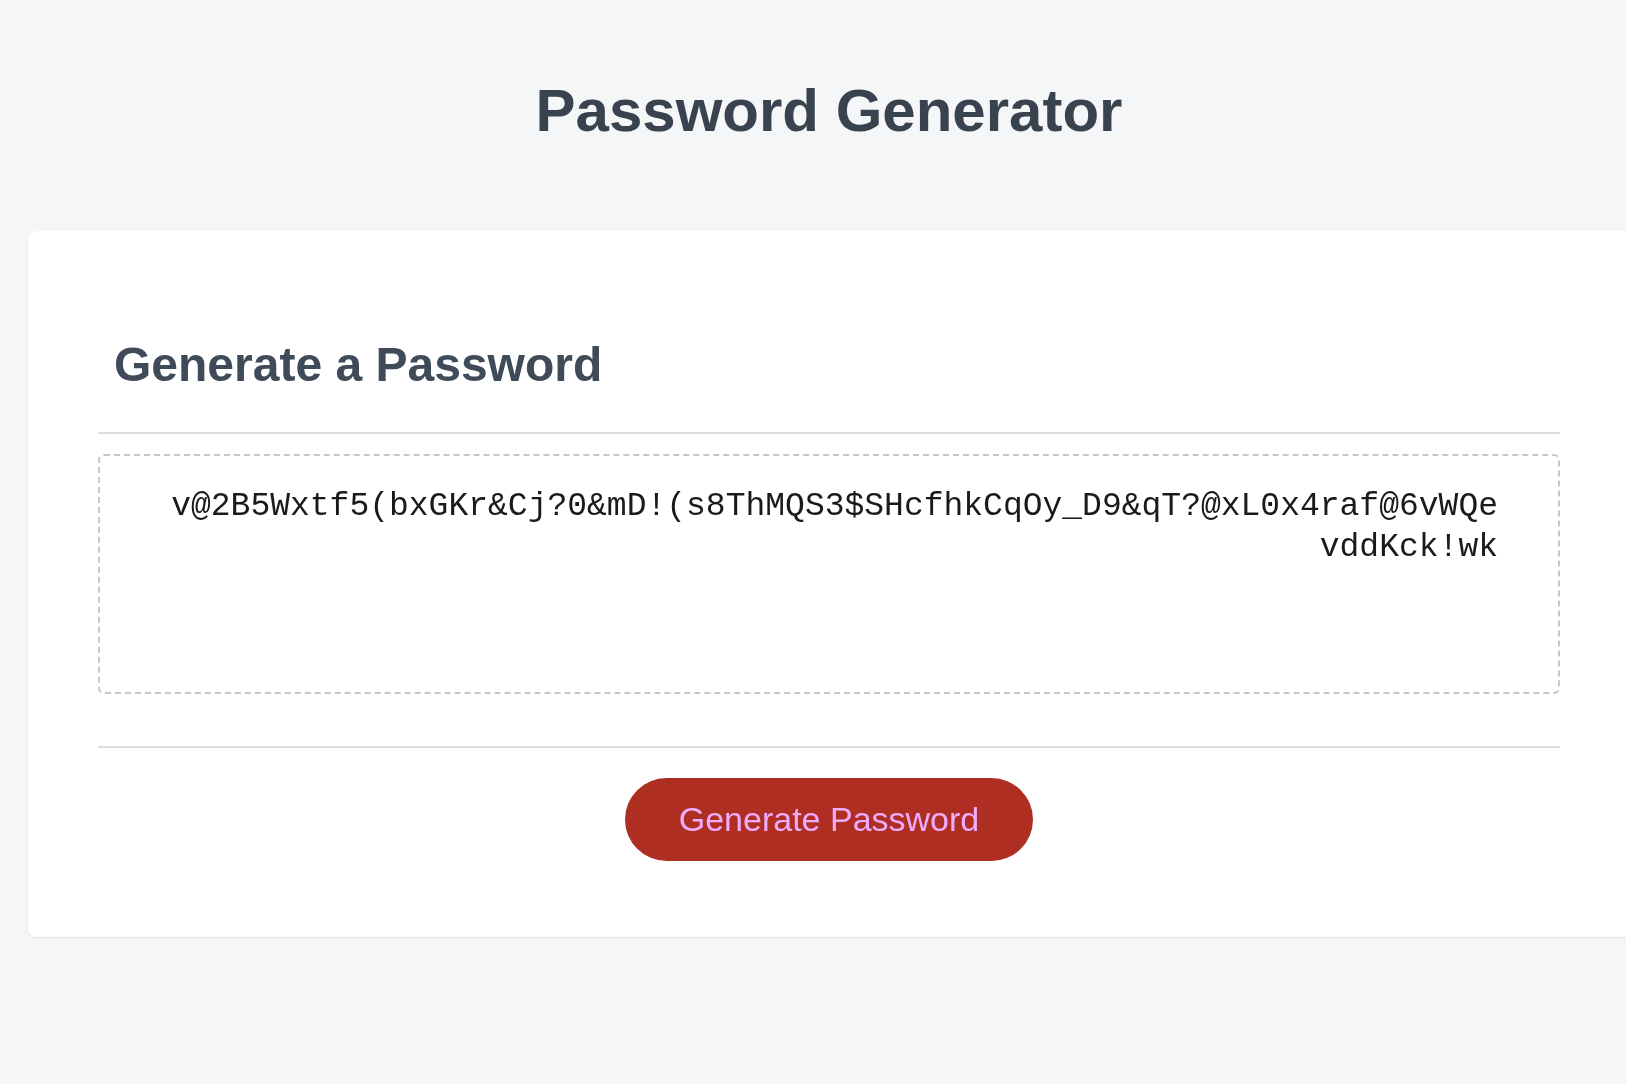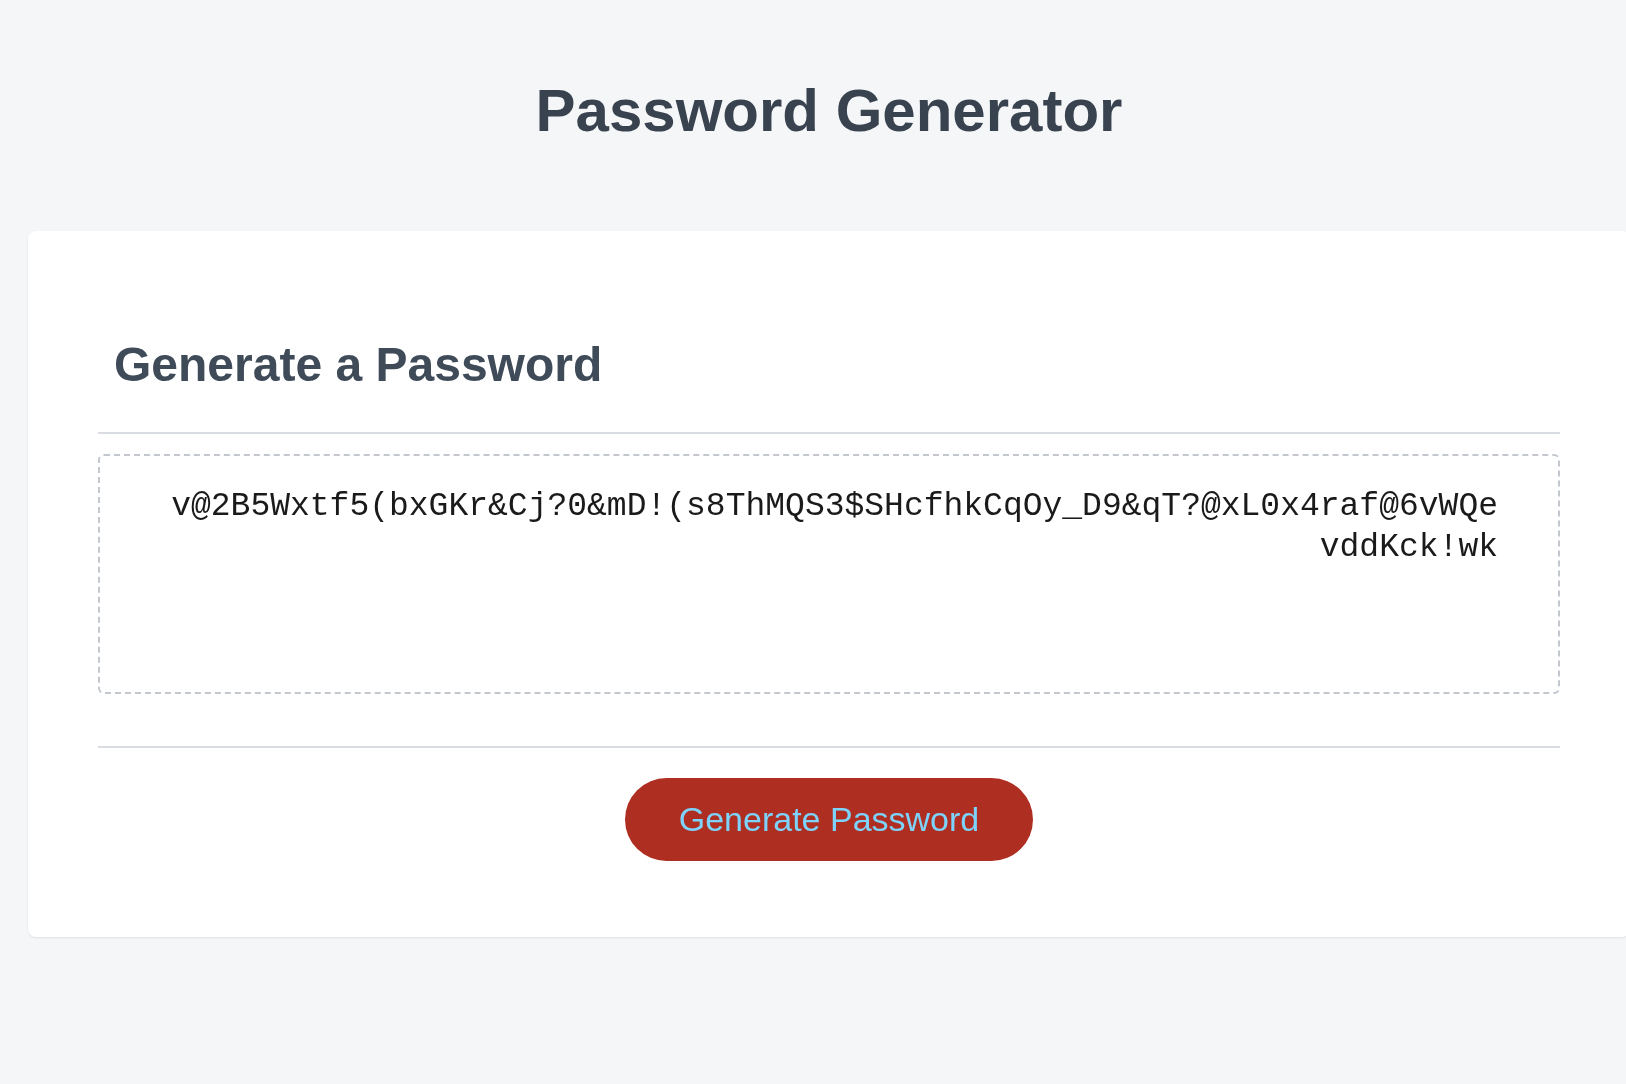--- a/index.html
+++ b/index.html
@@ -62,21 +62,21 @@
       margin-top: 20px;
     }
     
     .button-row {
       text-align: center;
       padding-top: 30px;
     }
     
     .generate-btn {
       background-color: #af2e22;
-      color: #7dd3fc;
+      color: #f0abfc;
       border: none;
       font-size: 34px;
       font-weight: 400;
       padding: 22px 54px;
       border-radius: 999px;
       cursor: pointer;
       font-family: inherit;
       text-align: right;
     }
   </style>

